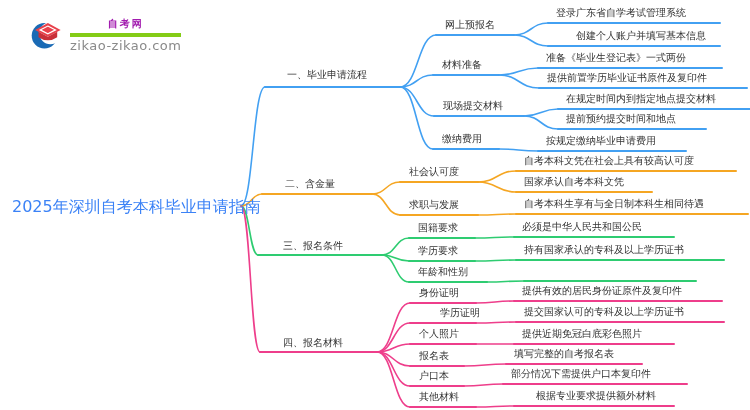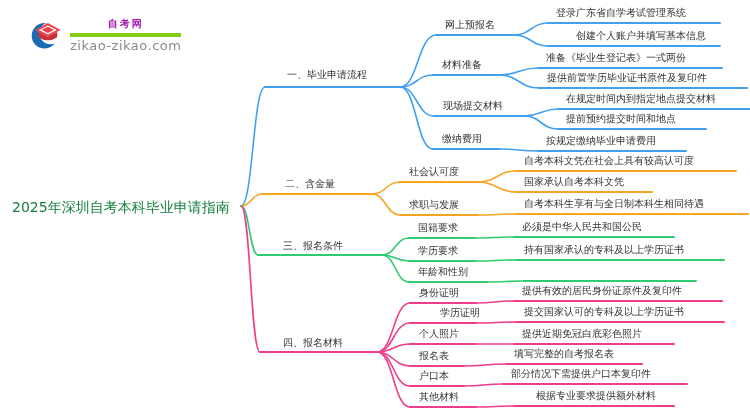--- a/index.html
+++ b/index.html
@@ -2,21 +2,21 @@
 <html><head>
 <meta charset="utf-8">
 <style>
   html,body{margin:0;padding:0;background:#fff;}
   body{width:750px;height:410px;overflow:hidden;position:relative;font-family:"DejaVu Sans",sans-serif;}
   #stage{position:absolute;inset:0;width:750px;height:410px;background:#ffffff;}
   #edges{position:absolute;left:0;top:0;z-index:1;}
   #nodes{position:absolute;left:0;top:0;width:750px;height:410px;z-index:2;}
   .node{position:absolute;transform:translateY(-50%);white-space:nowrap;
         font-size:10px;color:#333;line-height:1.2;cursor:default;}
-  .root{font-size:14px;color:#15803d;}
+  .root{font-size:16px;color:#3b82f6;}
   
   .logo{position:absolute;left:30px;top:17px;display:flex;align-items:center;z-index:3;}
   .logo-text{margin-left:6px;}
   .logo-name{font-size:10px;font-weight:bold;color:#a21caf;letter-spacing:2px;
              text-align:center;padding:0 4px 2px 4px;border-bottom:4px solid #84cc16;}
   .logo-url{font-size:13px;color:#8a8a8a;text-align:center;padding-top:1px;letter-spacing:.5px;}
 </style>
 </head>
 <body>
 

